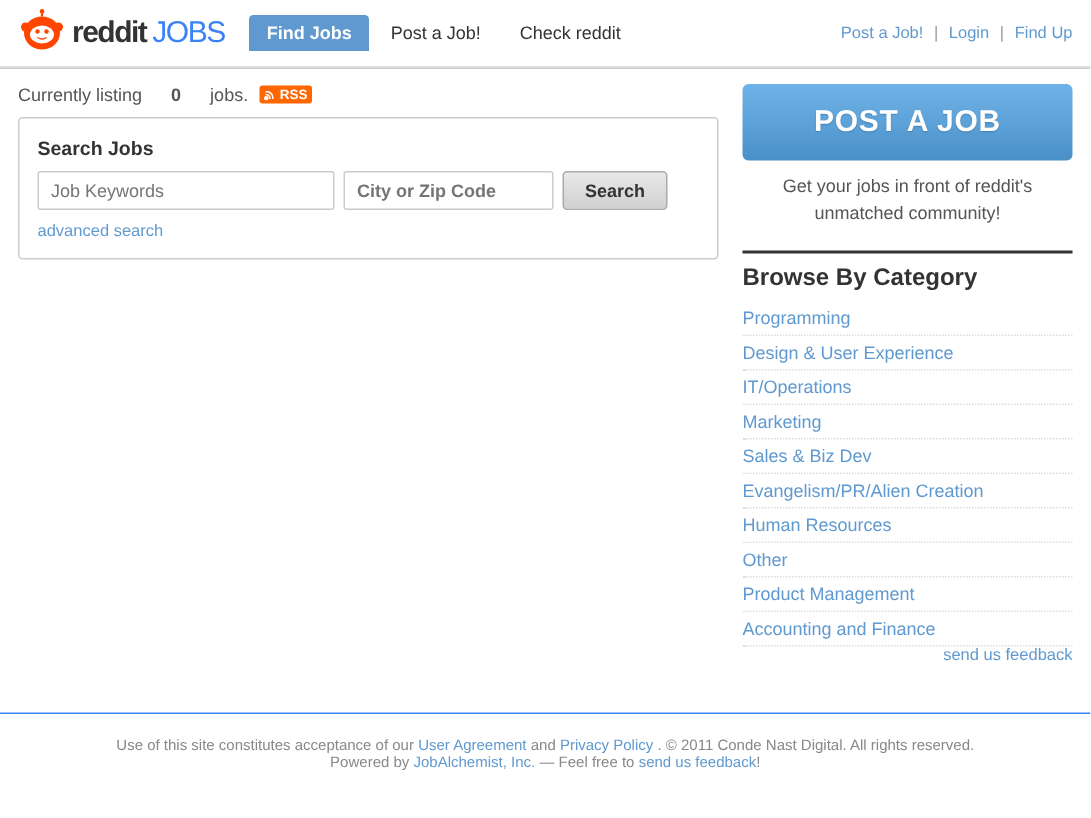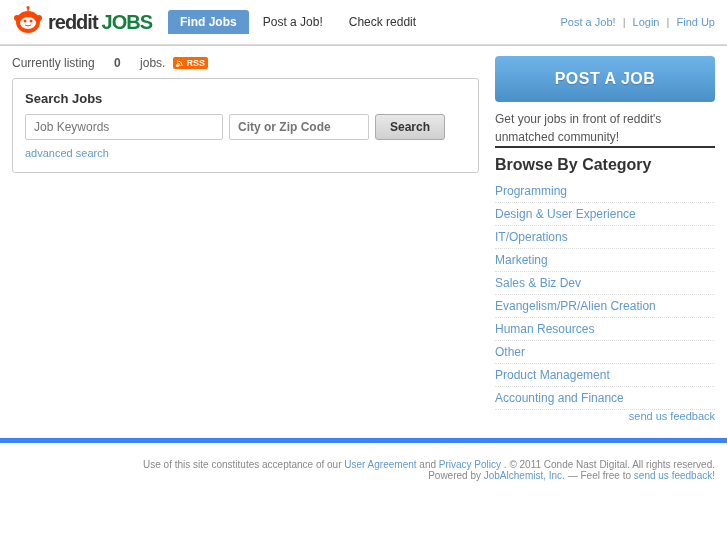--- a/index.html
+++ b/index.html
@@ -24,22 +24,22 @@
       height: 32px;
     }
     #logo-text {
       font-size: 20px;
       font-weight: bold;
       color: #333;
       letter-spacing: -1px;
     }
     #logo-jobs {
       font-size: 20px;
-      font-weight: bold;
-      color: #15803d;
+      font-weight: normal;
+      color: #3b82f6;
       letter-spacing: -1px;
     }
     #nav-tabs {
       display: flex;
       align-items: center;
       gap: 2px;
       margin-left: 16px;
     }
     .nav-tab {
       padding: 5px 12px;
@@ -164,34 +164,35 @@
       text-decoration: none;
     }
 
     
     #post-job-btn {
       display: block;
       width: 100%;
       padding: 14px 17px;
       background: linear-gradient(to bottom, #6fb3e8, #4a90c8);
       color: #fff;
-      font-size: 16px;
+      font-size: 20px;
       font-weight: bold;
       text-align: center;
       border: none;
       border-radius: 4px;
       cursor: pointer;
       letter-spacing: 0.5px;
       text-shadow: 0 1px 1px rgba(0,0,0,0.2);
       margin-bottom: 8px;
     }
     #post-job-tagline {
       font-size: 12px;
       color: #555;
-      text-align: left;
+      text-align: center;
+      margin-bottom: 16px;
       line-height: 1.5;
     }
     #browse-category-section {
       border-top: 2px solid #333;
       padding-top: 8px;
     }
     #browse-category-title {
       font-size: 16px;
       font-weight: bold;
       color: #333;
@@ -201,26 +202,26 @@
       display: block;
       font-size: 12px;
       color: #5f99cf;
       text-decoration: none;
       padding: 4px 0;
       border-bottom: 1px dotted #ddd;
     }
 
     
     #footer {
-      text-align: right;
+      text-align: center;
       padding: 16px 12px 10px;
       font-size: 10px;
       color: #888;
-      border-top: 5px solid #3b82f6;
-      margin-top: 4px;
+      border-top: 1px solid #3b82f6;
+      margin-top: 20px;
     }
     #footer a {
       color: #5f99cf;
       text-decoration: none;
     }
     #send-feedback-top {
       text-align: right;
       font-size: 11px;
       margin-bottom: 2px;
     }

